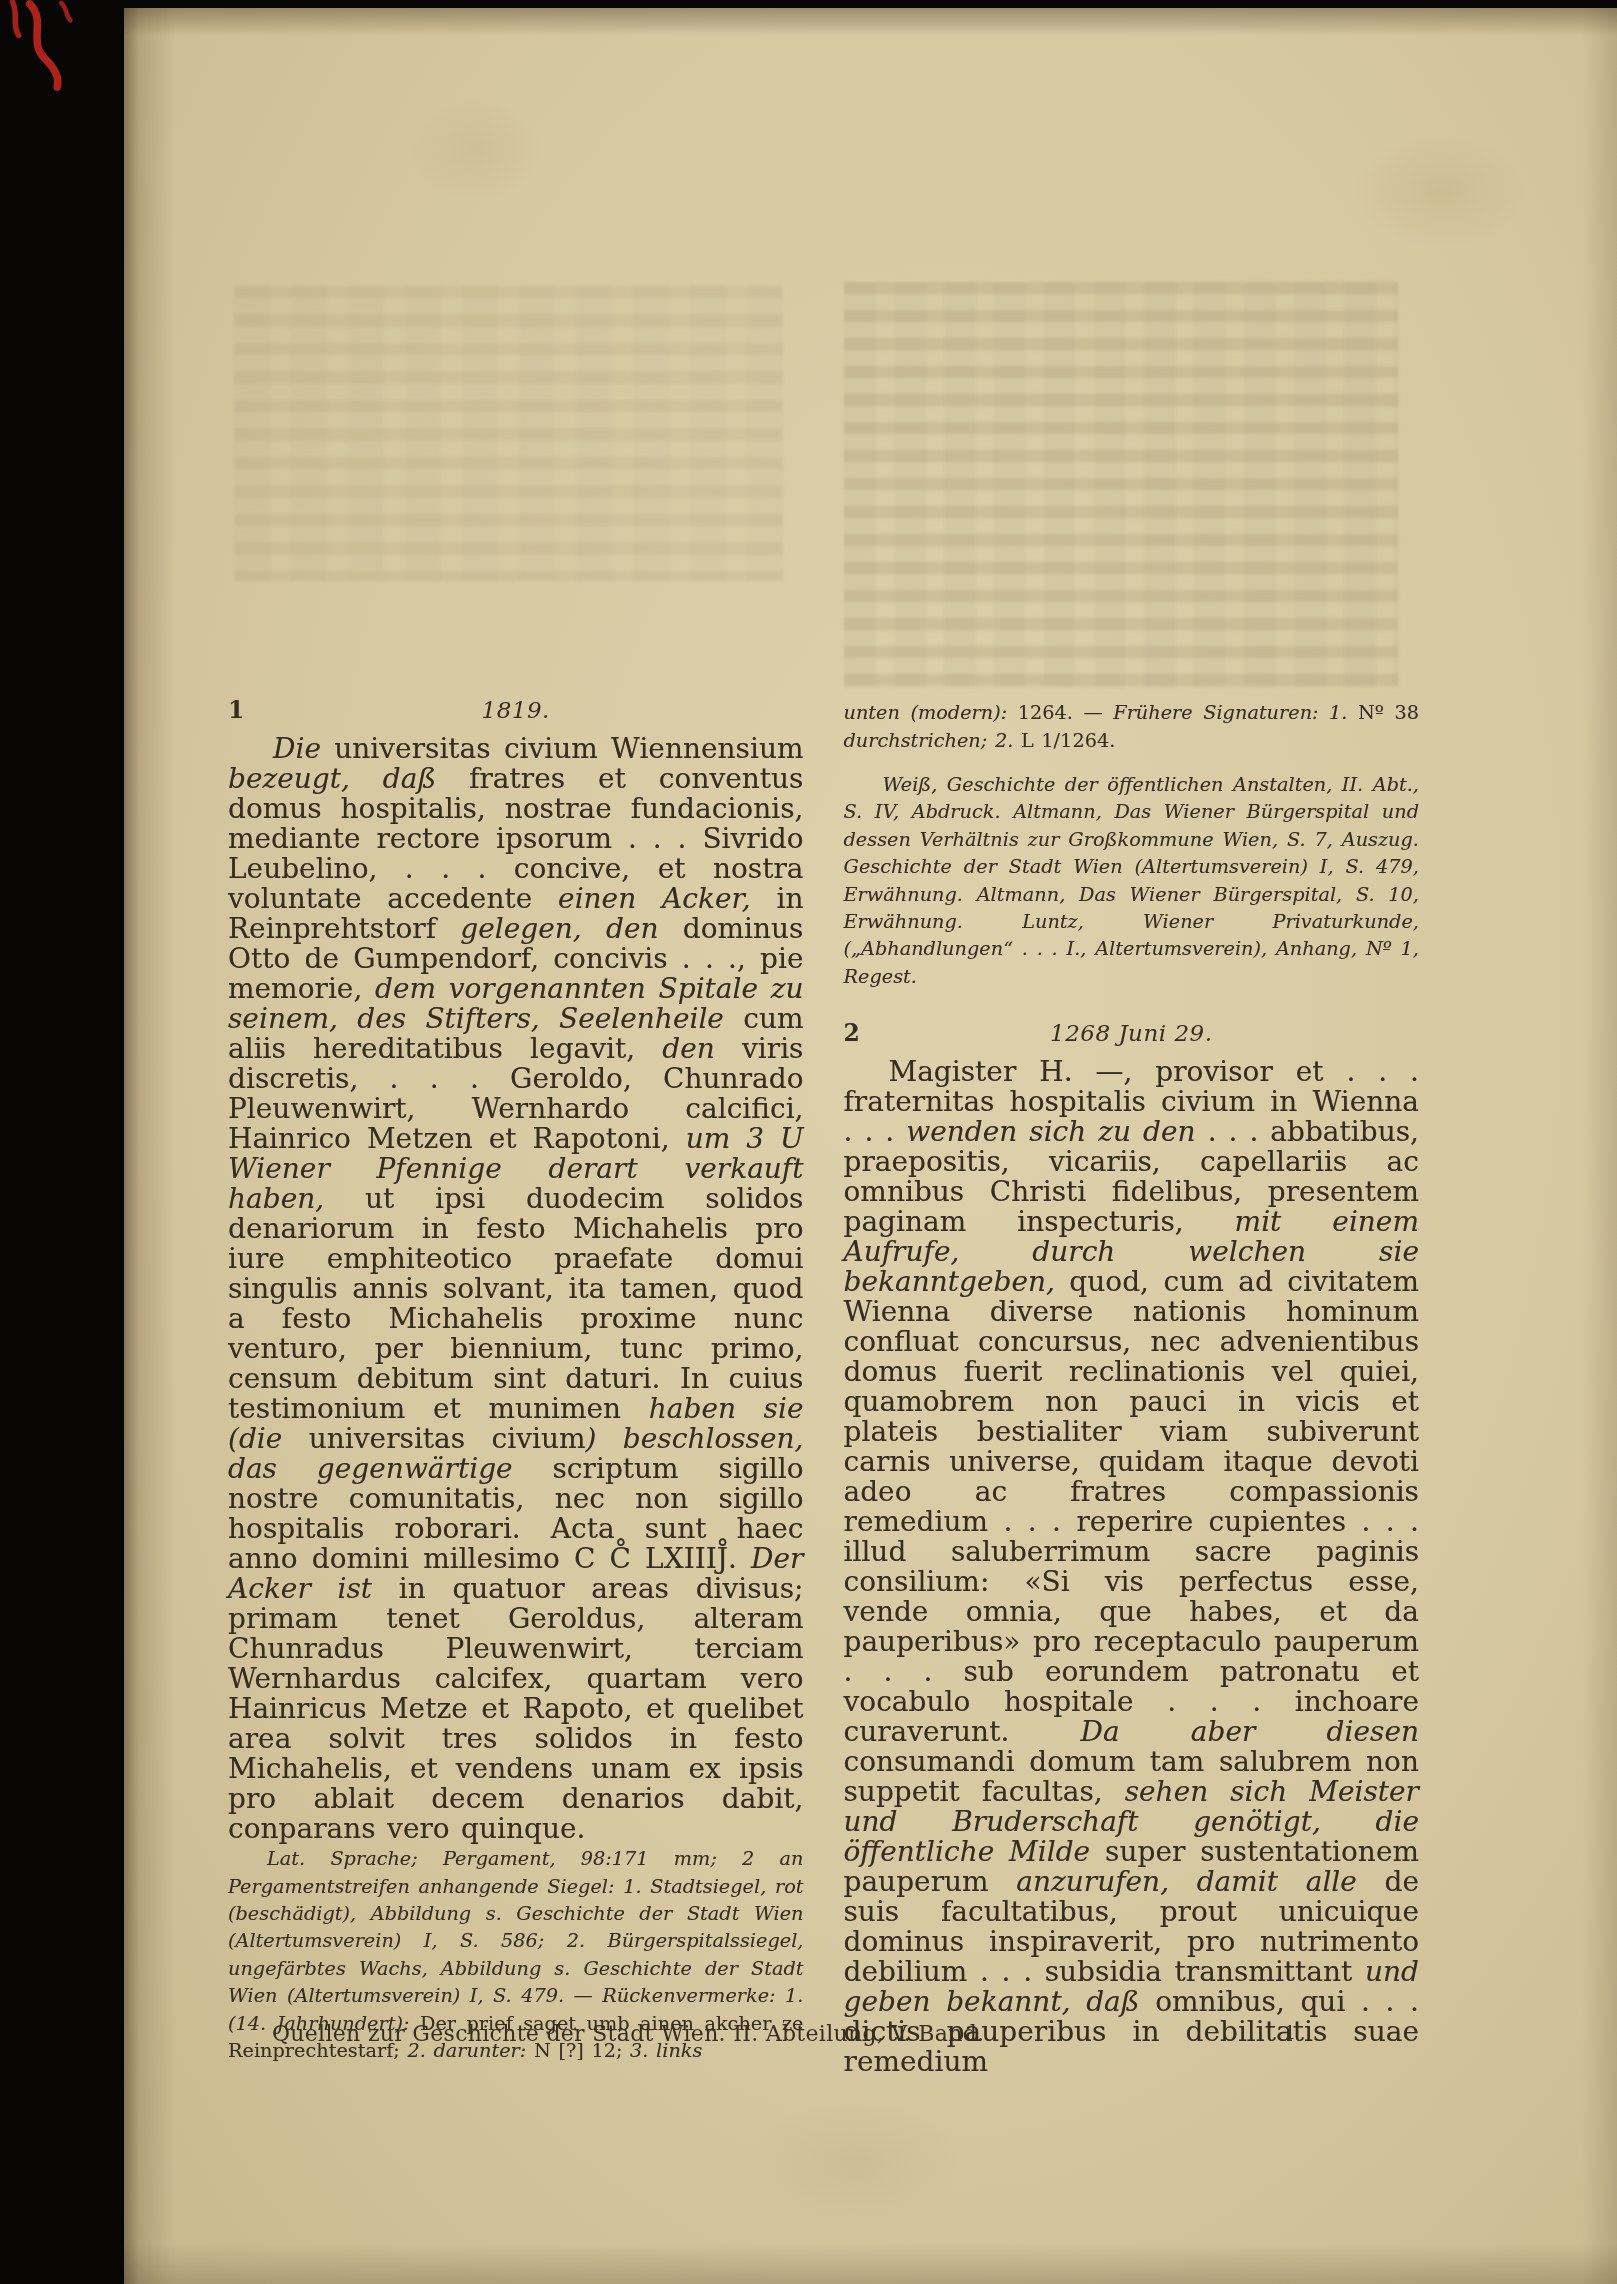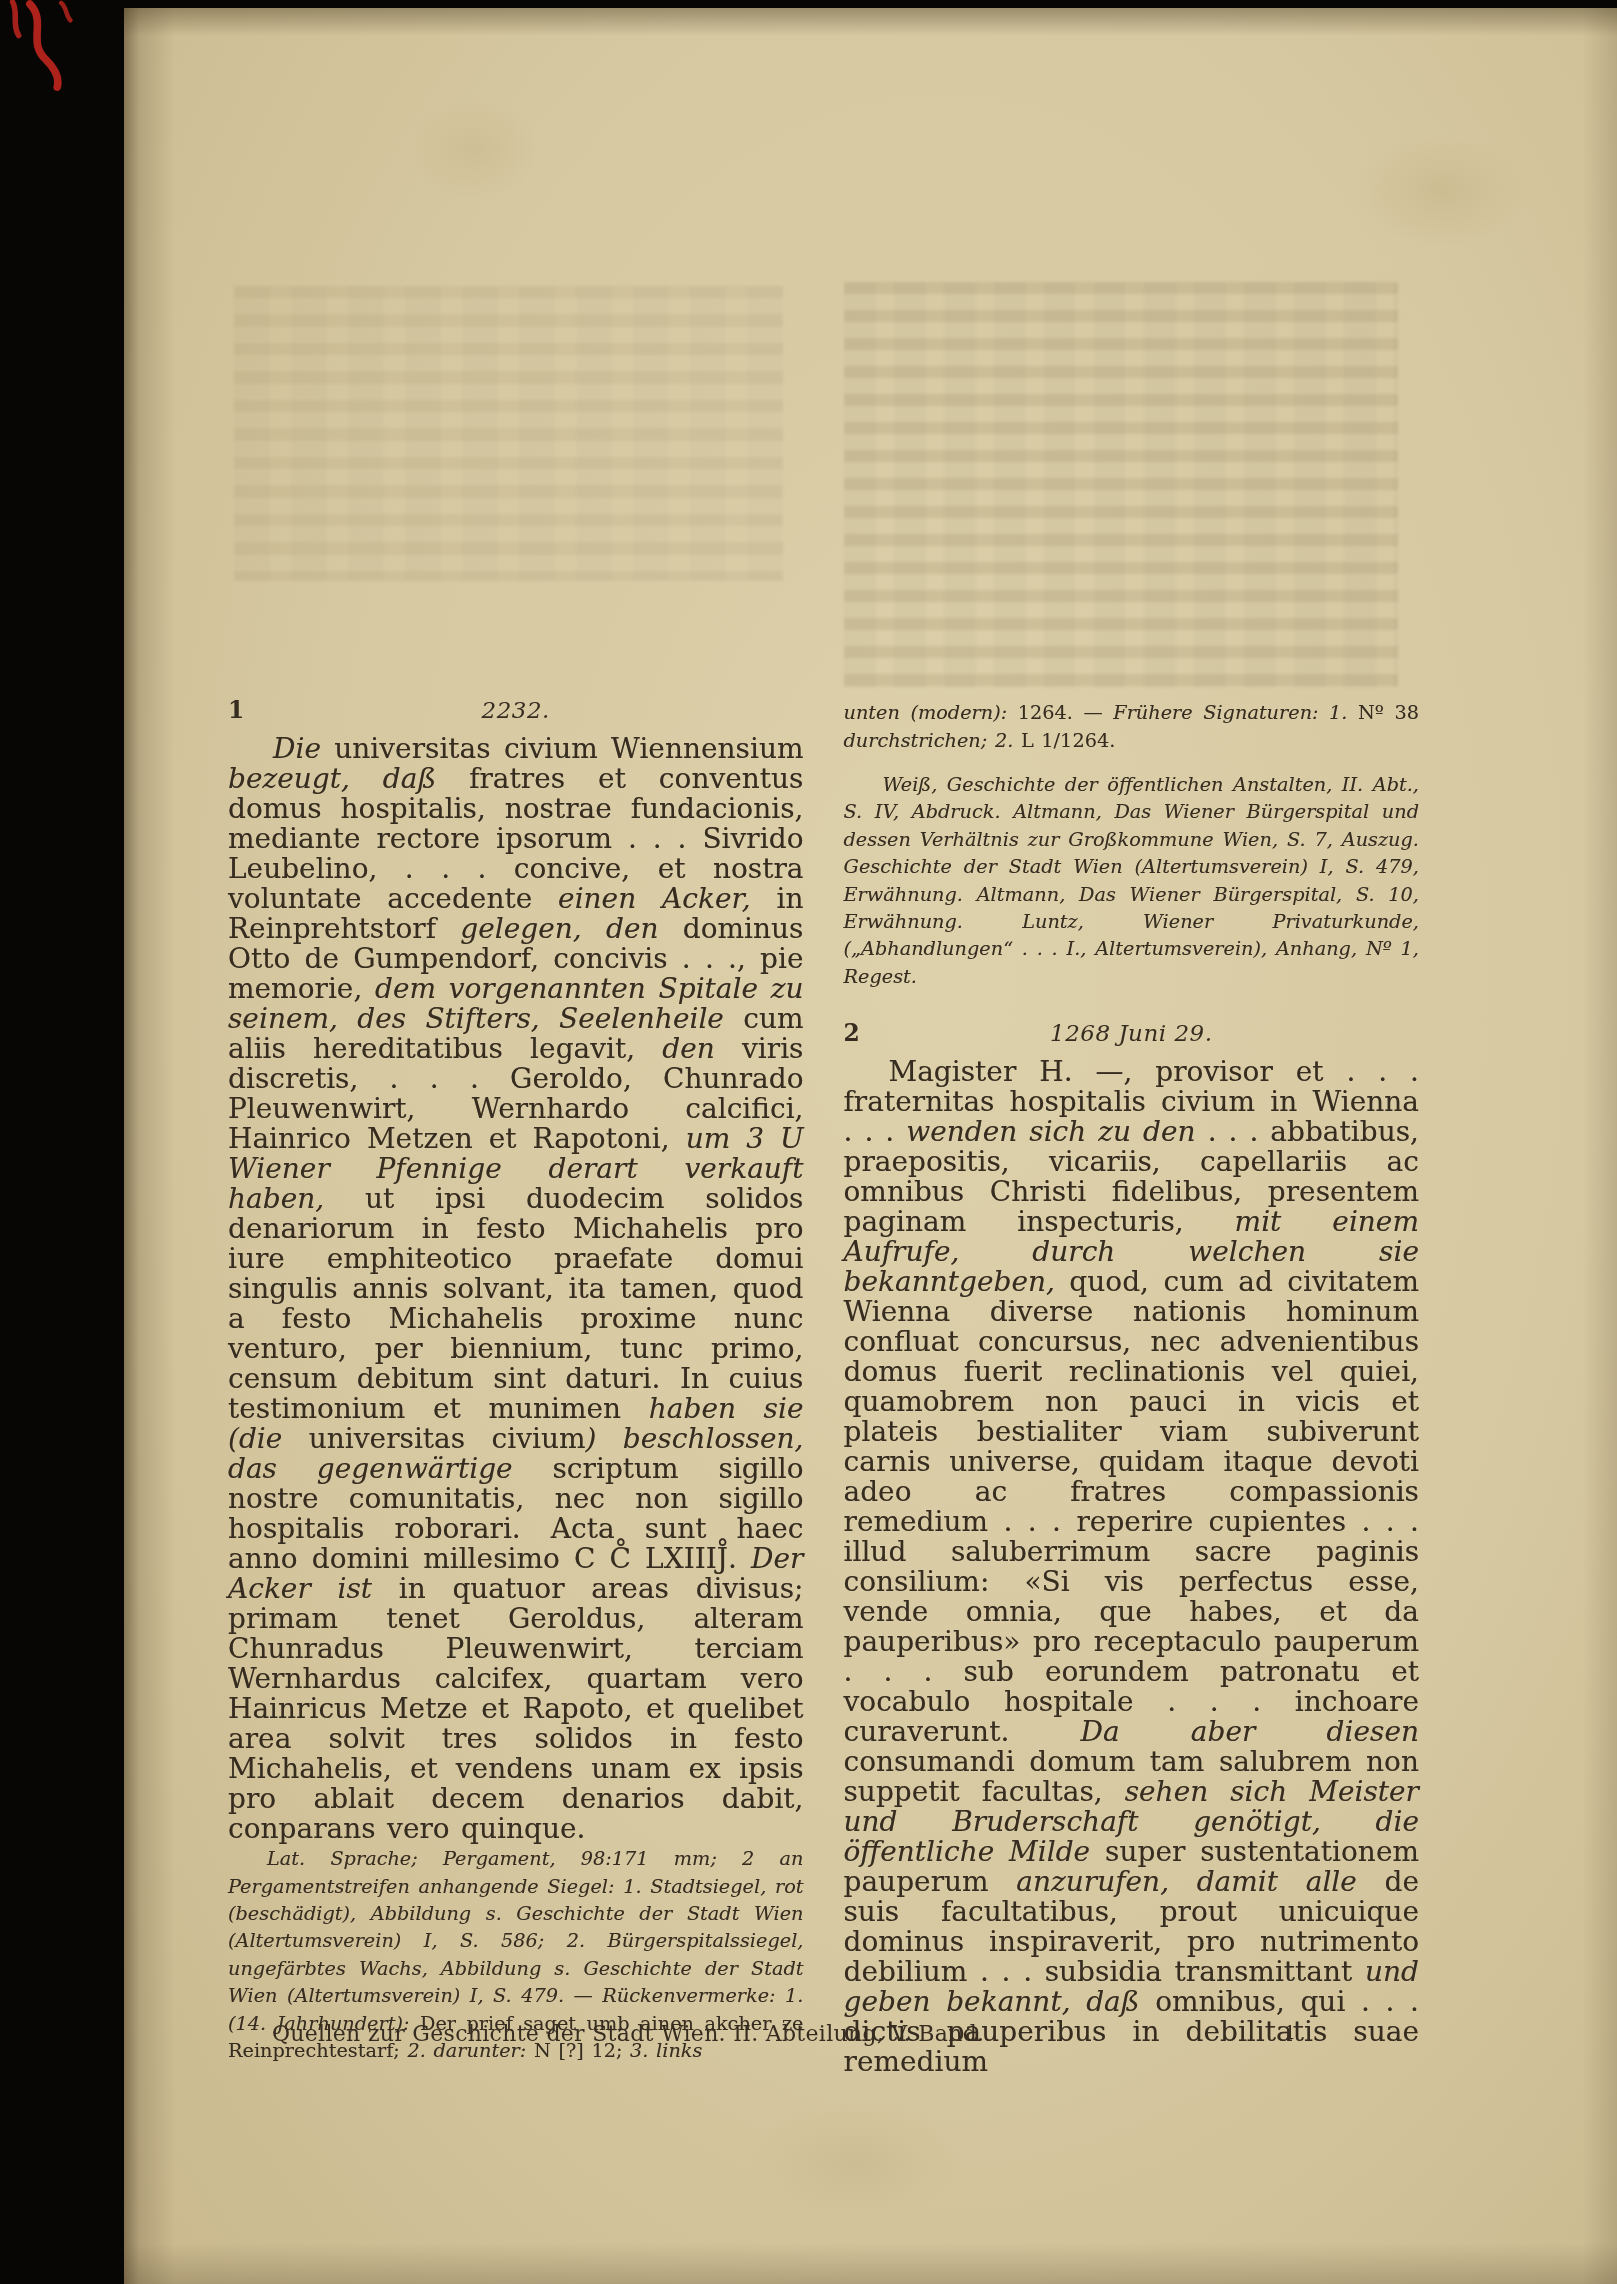--- a/index.html
+++ b/index.html
@@ -100,21 +100,21 @@
     <div class="ghost ghost-right"></div>
     <div class="stain stain-1"></div>
     <div class="stain stain-2"></div>
     <div class="stain stain-3"></div>
 
     <div class="text-block">
 
       <div class="col col-left">
         <div class="entry-head">
           <span class="entry-no">1</span>
-          <span class="entry-date">2232.</span>
+          <span class="entry-date">1819.</span>
         </div>
         <p class="bodytext"><span class="it">Die </span><span>universitas civium Wiennensium </span><span class="it">bezeugt, daß </span><span>fratres et conventus domus hospitalis, nostrae fundacionis, mediante rectore ipsorum . . . Sivrido Leubelino, . . . concive, et nostra voluntate accedente </span><span class="it">einen Acker, </span><span>in Reinprehtstorf </span><span class="it">gelegen, den </span><span>dominus Otto de Gumpendorf, concivis . . ., pie memorie, </span><span class="it">dem vorgenannten Spitale zu seinem, des Stifters, Seelenheile </span><span>cum aliis hereditatibus legavit, </span><span class="it">den </span><span>viris discretis, . . . Geroldo, Chunrado Pleuwenwirt, Wernhardo calcifici, Hainrico Metzen et Rapotoni, </span><span class="it">um 3 U Wiener Pfennige derart verkauft haben, </span><span>ut ipsi duodecim solidos denariorum in festo Michahelis pro iure emphiteotico praefate domui singulis annis solvant, ita tamen, quod a festo Michahelis proxime nunc venturo, per biennium, tunc primo, censum debitum sint daturi. In cuius testimonium et munimen </span><span class="it">haben sie (die </span><span>universitas civium</span><span class="it">) beschlossen, das gegenwärtige </span><span>scriptum sigillo nostre comunitatis, nec non sigillo hospitalis roborari. Acta sunt haec anno domini millesimo C C̊ LXIIIJ̊. </span><span class="it">Der Acker ist </span><span>in quatuor areas divisus; primam tenet Geroldus, alteram Chunradus Pleuwenwirt, terciam Wernhardus calcifex, quartam vero Hainricus Metze et Rapoto, et quelibet area solvit tres solidos in festo Michahelis, et vendens unam ex ipsis pro ablait decem denarios dabit, conparans vero quinque.</span></p>
         <p class="apparatus"><span class="it">Lat. Sprache; Pergament, 98:171 mm; 2 an Pergamentstreifen anhangende Siegel: 1. Stadtsiegel, rot (beschädigt), Abbildung s. Geschichte der Stadt Wien (Altertumsverein) I, S. 586; 2. Bürgerspitalssiegel, ungefärbtes Wachs, Abbildung s. Geschichte der Stadt Wien (Altertumsverein) I, S. 479. — Rückenvermerke: 1. (14. Jahrhundert): </span><span>Der prief saget umb ainen akcher ze Reinprechtestarf; </span><span class="it">2. darunter: </span><span>N [?] 12; </span><span class="it">3. links</span></p>
       </div>
 
       <div class="col col-right">
         <p class="apparatus cont"><span class="it">unten (modern): </span><span>1264. — </span><span class="it">Frühere Signaturen: 1. </span><span>Nº 38 </span><span class="it">durchstrichen; 2. </span><span>L 1/1264.</span></p>
         <p class="apparatus bib"><span class="it">Weiß, Geschichte der öffentlichen Anstalten, II. Abt., S. IV, Abdruck. Altmann, Das Wiener Bürgerspital und dessen Verhältnis zur Großkommune Wien, S. 7, Auszug. Geschichte der Stadt Wien (Altertumsverein) I, S. 479, Erwähnung. Altmann, Das Wiener Bürgerspital, S. 10, Erwähnung. Luntz, Wiener Privaturkunde, („Abhandlungen“ . . . I., Altertumsverein), Anhang, Nº 1, Regest.</span></p>
         <div class="entry-head entry2-head">
           <span class="entry-no">2</span>

